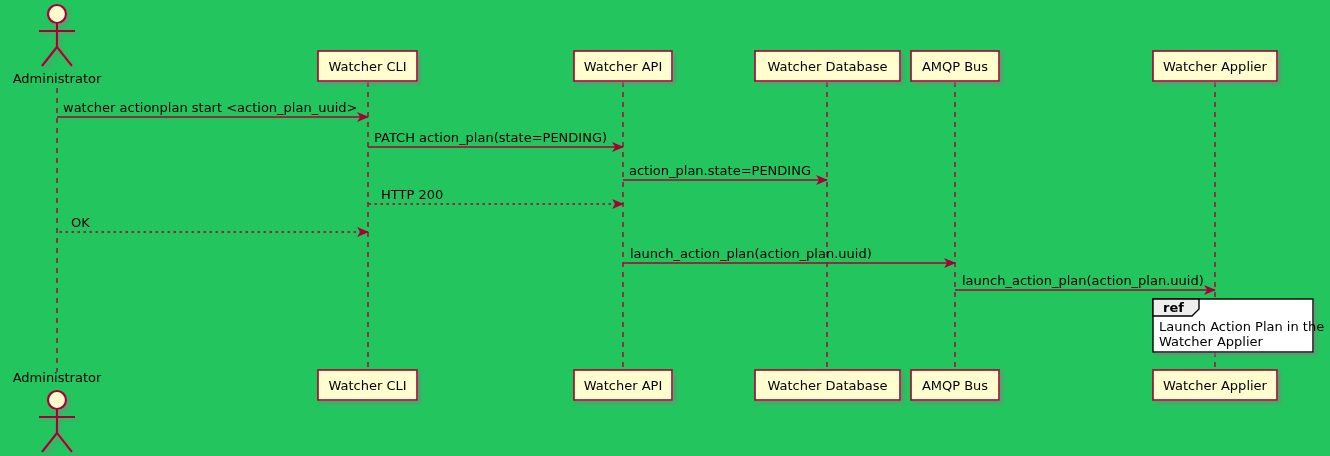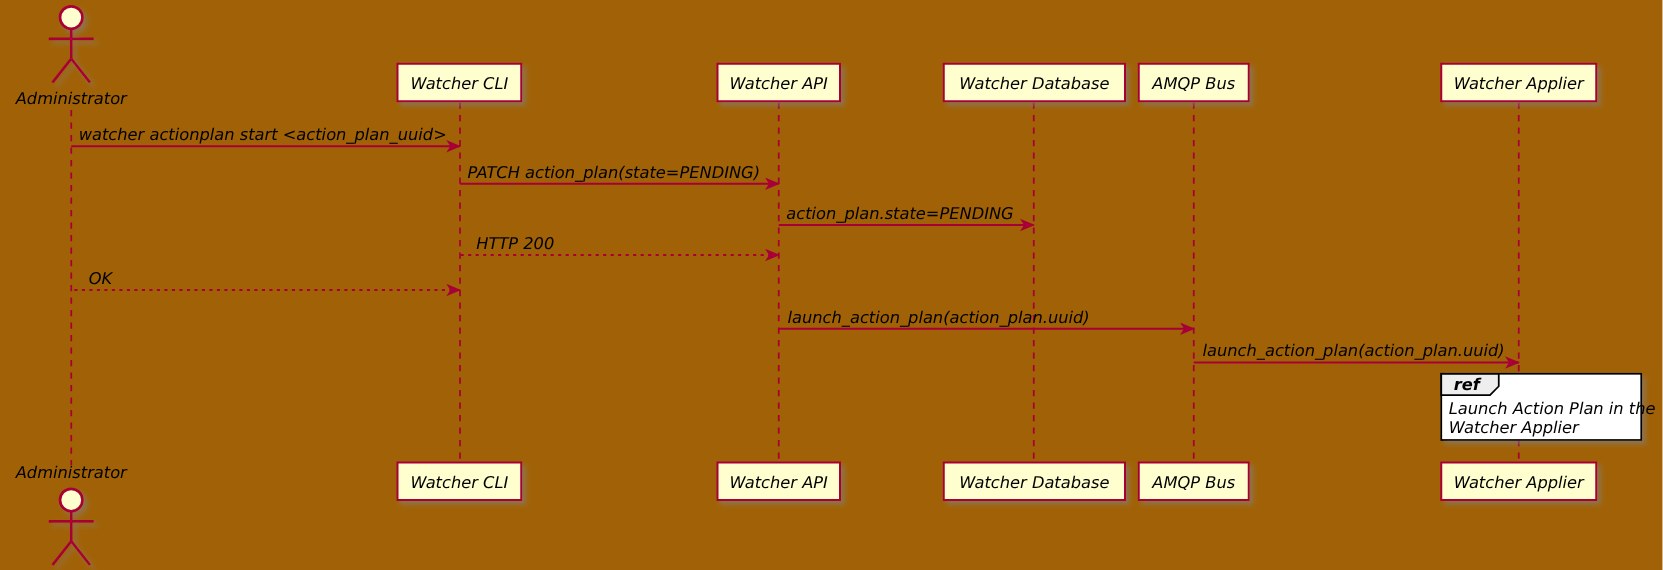--- a/index.html
+++ b/index.html
@@ -8,23 +8,22 @@
     padding: 0;
     background: #FFFFFF;
   }
   body {
     font-family: "DejaVu Sans", sans-serif;
   }
   #diagram {
     position: relative;
     width: 1330px;
     height: 456px;
-    background: #a16207;
+    background: #22c55e;
     overflow: hidden;
-    font-style: italic;
   }
   svg.canvas {
     position: absolute;
     left: 0;
     top: 0;
     width: 1330px;
     height: 456px;
   }
   .plain-text {
     font-family: "DejaVu Sans", sans-serif;

